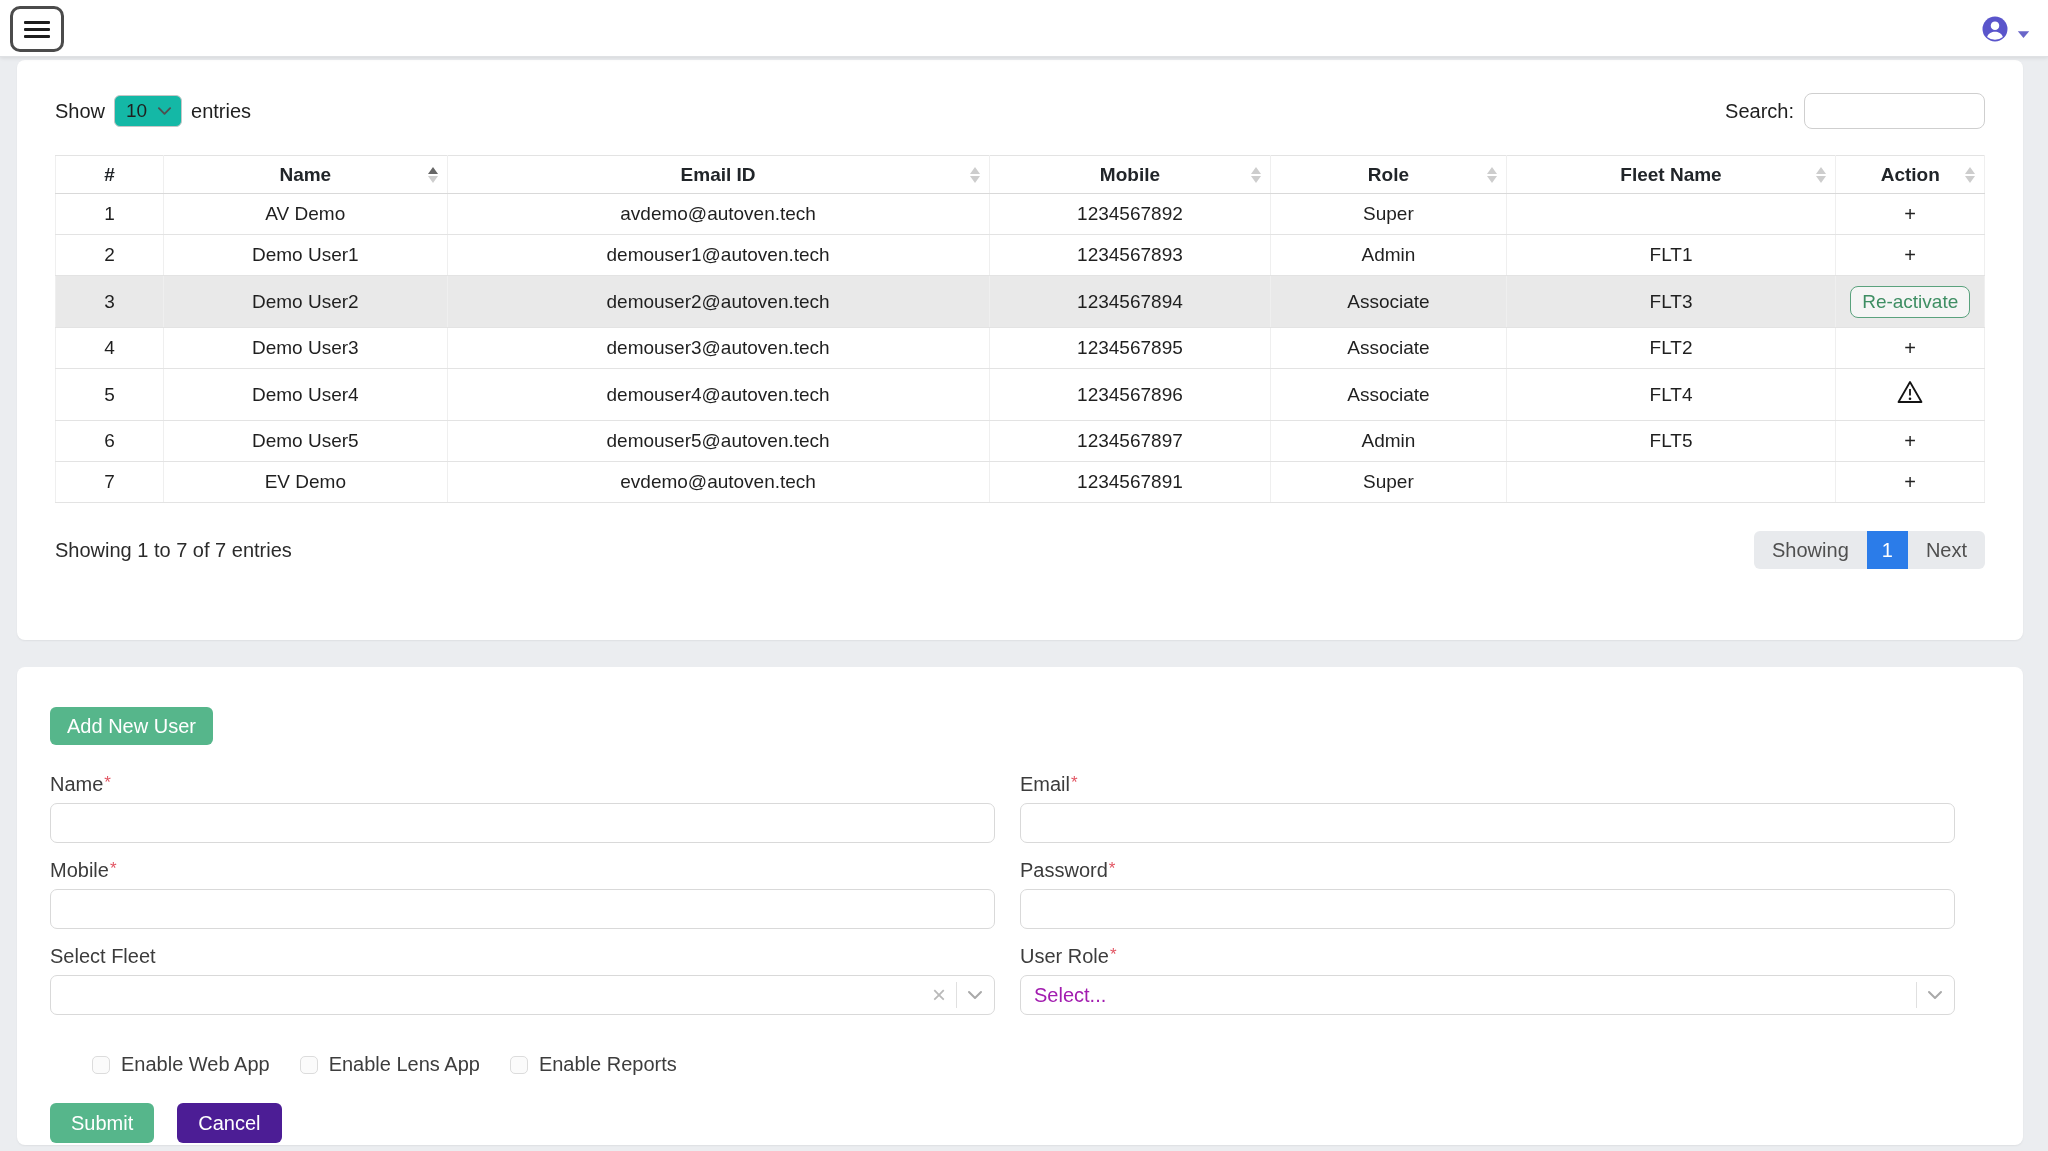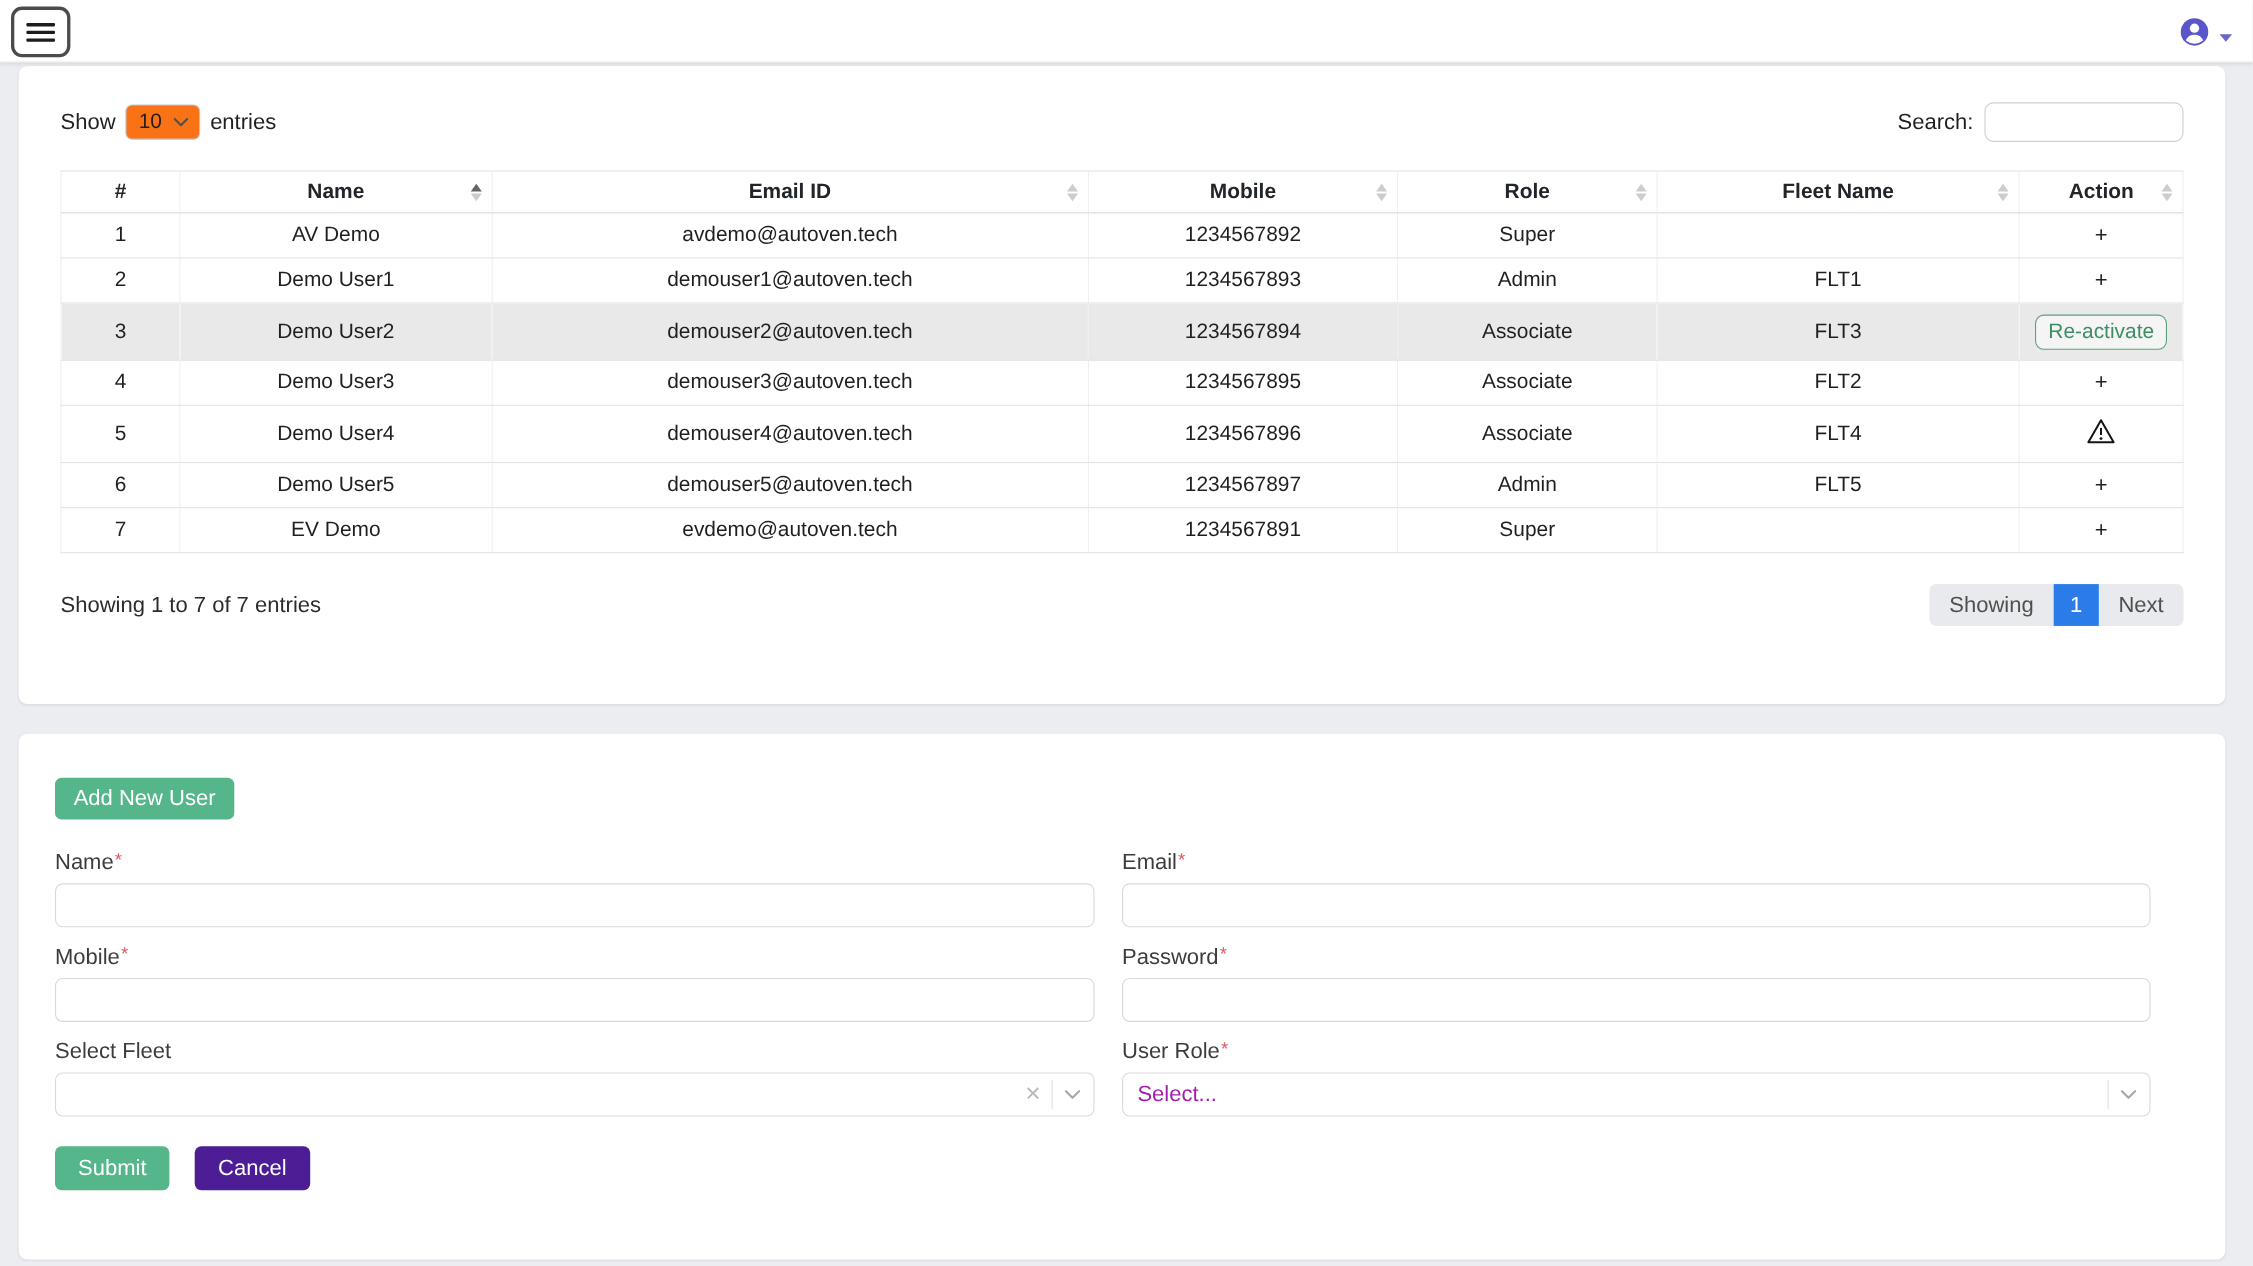--- a/index.html
+++ b/index.html
@@ -35,21 +35,21 @@
   .table-card { height:580px; padding:33px 38px 0 38px; }
   .form-card  { height:478px; margin-top:27px; padding:40px 68px 0 33px; }
   
   .table-controls {
     display:flex; justify-content:space-between; align-items:center;
     font-size:20px; color:#1f1f1f; height:36px; margin-bottom:26px;
   }
   .length-control { display:flex; align-items:center; }
   .select-mini {
     width:68px; height:32px; margin:0 9px;
-    border:1px solid #c6c6c6; border-radius:6px; background:#f97316;
+    border:1px solid #c6c6c6; border-radius:6px; background:#14b8a6;
     display:inline-flex; align-items:center; justify-content:space-between;
     padding:0 9px 0 11px; font-size:19px; cursor:pointer;
   }
   .search-control { display:flex; align-items:center; }
   .search-control input {
     width:181px; height:36px; margin-left:10px;
     border:1px solid #cfcfcf; border-radius:8px; outline:none;
     font-size:19px; padding:0 10px; font-family:inherit;
   }
   
@@ -321,19 +321,33 @@
             <span class="placeholder">Select...</span>
             <span class="select-icons">
               <span class="divider"></span>
               <span class="chev"><svg width="16" height="10" viewBox="0 0 16 10">
                   <path d="M2 2l6 6 6-6" fill="none" stroke="#a9a9a9" stroke-width="2" stroke-linecap="round" stroke-linejoin="round"></path>
                 </svg></span>
             </span>
           </div>
         </div>
       </div>
+    <div class="checkbox-row">
+        <label class="cb-group">
+          <span class="checkbox"></span>
+          <span>Enable Web App</span>
+        </label>
+        <label class="cb-group">
+          <span class="checkbox"></span>
+          <span>Enable Lens App</span>
+        </label>
+        <label class="cb-group">
+          <span class="checkbox"></span>
+          <span>Enable Reports</span>
+        </label>
+      </div>
     <div class="action-row">
       <button class="btn green">Submit</button>
       <button class="btn red">Cancel</button>
     </div>
   </section>
 
 </main>
 
 </body></html>

